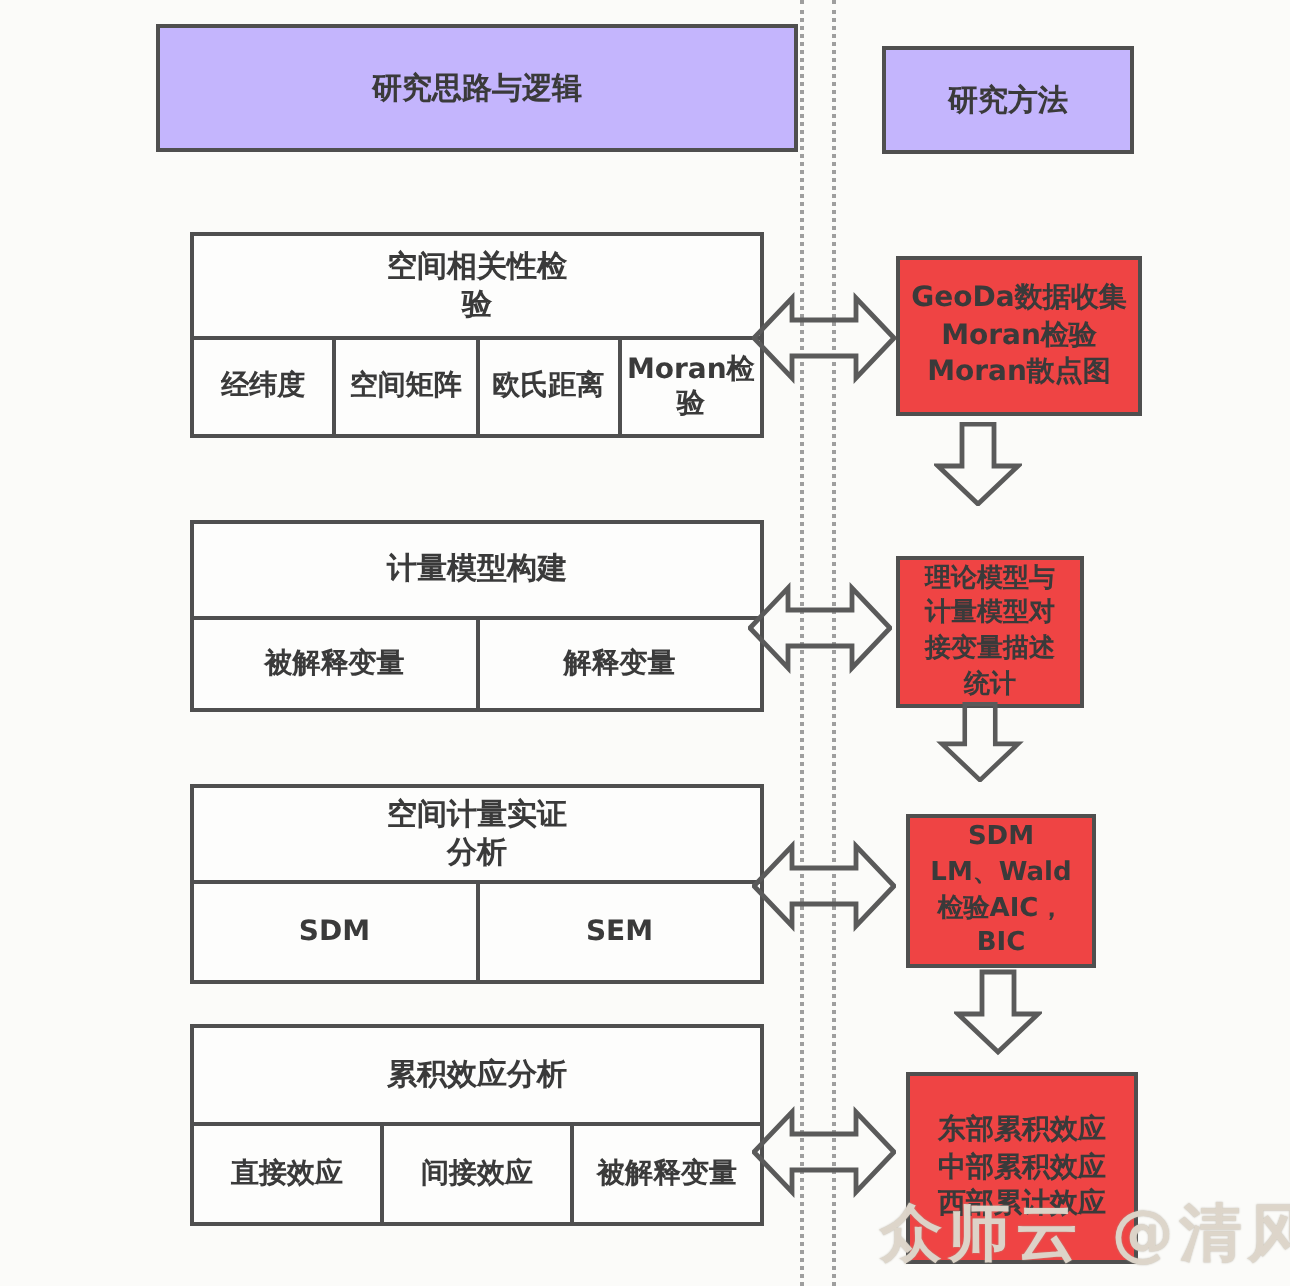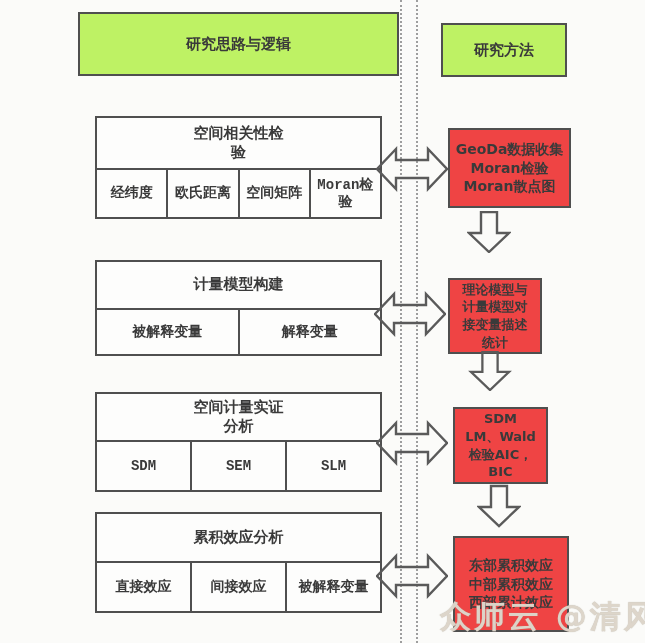--- a/index.html
+++ b/index.html
@@ -12,41 +12,41 @@
     overflow:hidden;
   }
   .dotline{
     position:absolute;top:0;bottom:0;width:0;
     border-left:2px dotted #9e9e9e;
     z-index:1;
   }
   .titlebox{
     position:absolute;
     border:2px solid #4f4f4f;
-    background:#bef264;
+    background:#c4b5fd;
     display:flex;align-items:center;justify-content:center;
     font-weight:bold;font-size:15px;text-align:left;
     z-index:2;
     font-family:Liberation Serif, serif;
   }
   .block{
     position:absolute;
     border:2px solid #4f4f4f;
     background:#fdfdfc;
     display:flex;flex-direction:column;
     z-index:2;
   }
   .block-header{
     flex:0 0 auto;
     display:flex;align-items:center;justify-content:center;
     border-bottom:2px solid #4f4f4f;
     font-weight:bold;font-size:15px;line-height:1.3;
     text-align:center;white-space:pre-line;
   }
-  .block-cells{flex:1;display:flex;font-family:Liberation Mono, monospace;}
+  .block-cells{flex:1;display:flex;}
   .cell{
     flex:1;
     display:flex;align-items:center;justify-content:center;
     border-right:2px solid #4f4f4f;
     font-weight:bold;font-size:14px;line-height:1.2;
     text-align:center;padding:0 2px;
   }
   .cell:last-child{border-right:none;}
   .methodbox{
     position:absolute;
@@ -79,41 +79,40 @@
 </div>
 <div class="titlebox" style="left:441px;top:23px;width:122px;height:50px">
   <span>研究方法</span>
 </div>
 
 <div class="block" style="left:95px;top:116px;width:283px;height:99px">
   <div class="block-header" style="height:50px">空间相关性检
 验</div>
   <div class="block-cells">
     <div class="cell">经纬度</div>
+    <div class="cell">空间矩阵</div>
     <div class="cell">欧氏距离</div>
-    <div class="cell">空间矩阵</div>
     <div class="cell">Moran检验</div>
   </div>
 </div>
 
 <div class="block" style="left:95px;top:260px;width:283px;height:92px">
   <div class="block-header" style="height:46px">计量模型构建</div>
   <div class="block-cells">
     <div class="cell">被解释变量</div>
     <div class="cell">解释变量</div>
   </div>
 </div>
 
 <div class="block" style="left:95px;top:392px;width:283px;height:96px">
   <div class="block-header" style="height:46px">空间计量实证
 分析</div>
   <div class="block-cells">
     <div class="cell">SDM</div>
     <div class="cell">SEM</div>
-    <div class="cell">SLM</div>
   </div>
 </div>
 
 <div class="block" style="left:95px;top:512px;width:283px;height:97px">
   <div class="block-header" style="height:47px">累积效应分析</div>
   <div class="block-cells">
     <div class="cell">直接效应</div>
     <div class="cell">间接效应</div>
     <div class="cell">被解释变量</div>
   </div>

